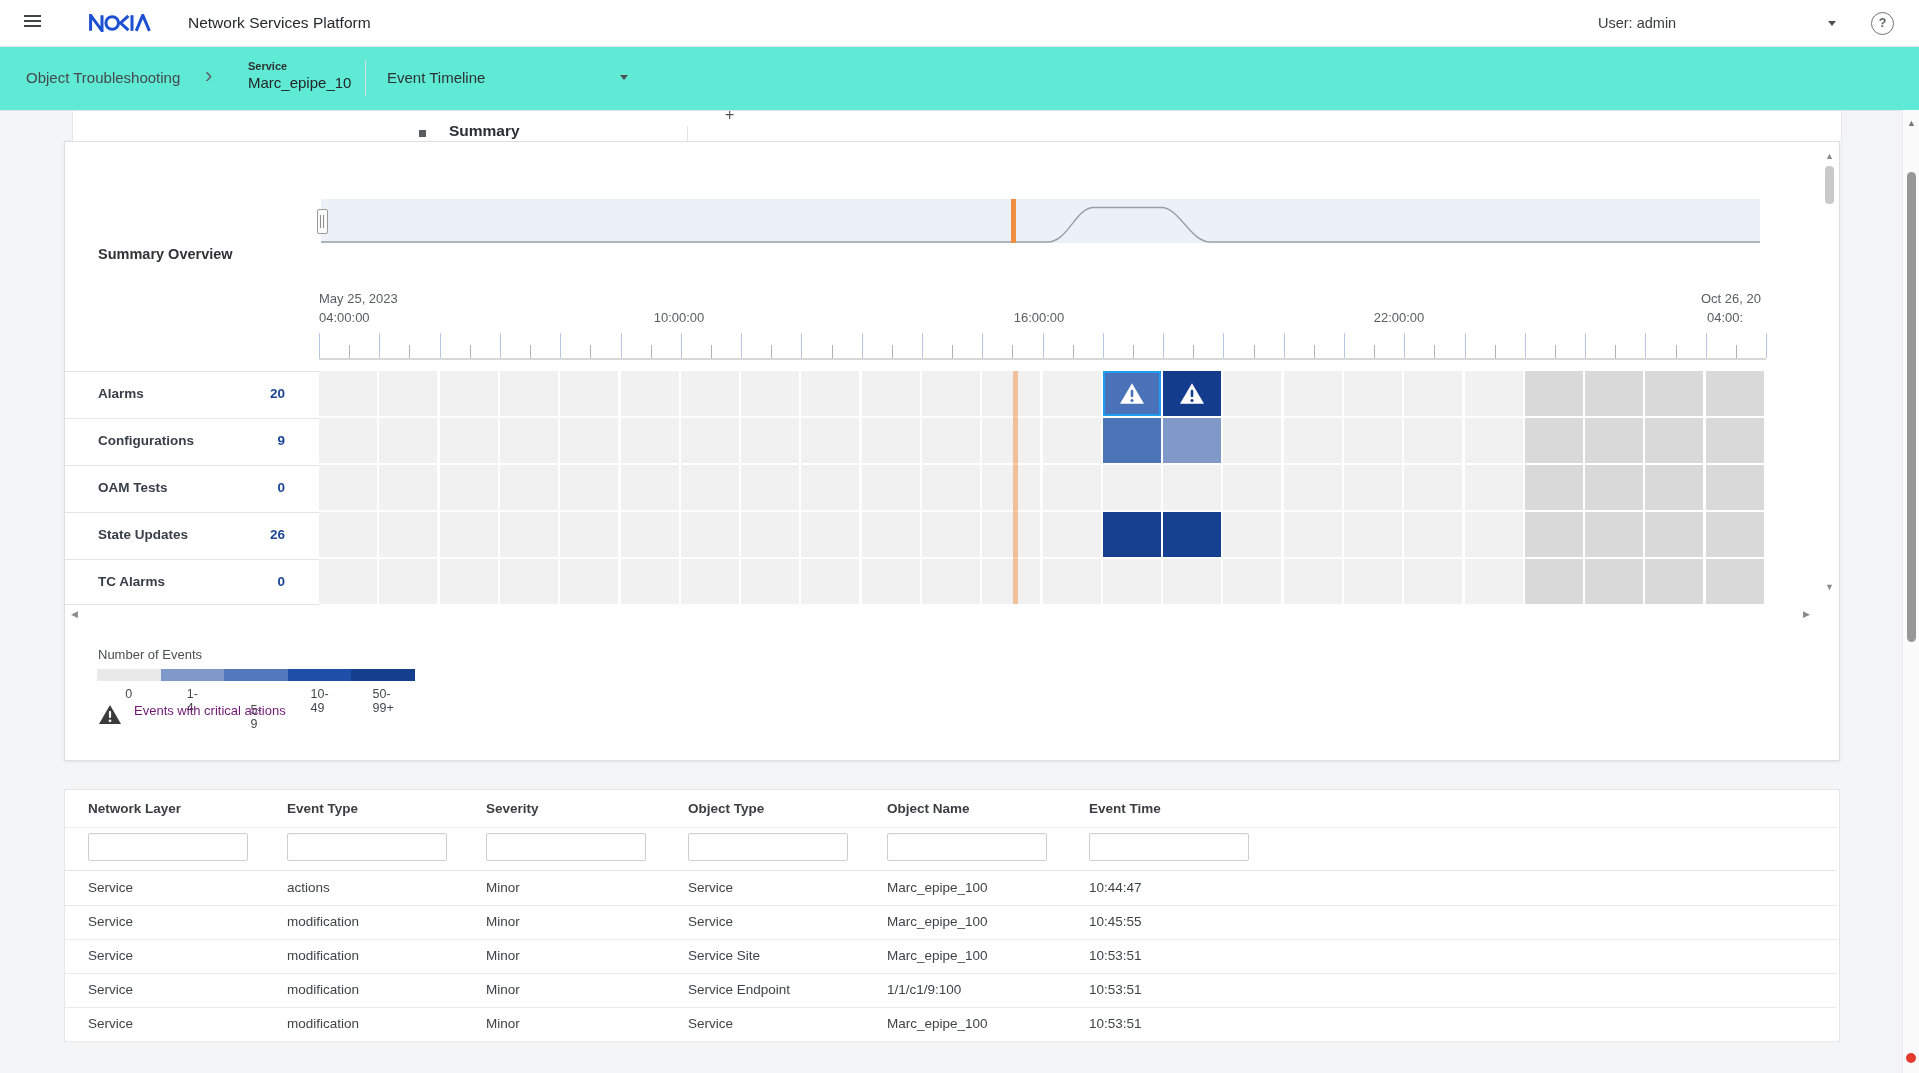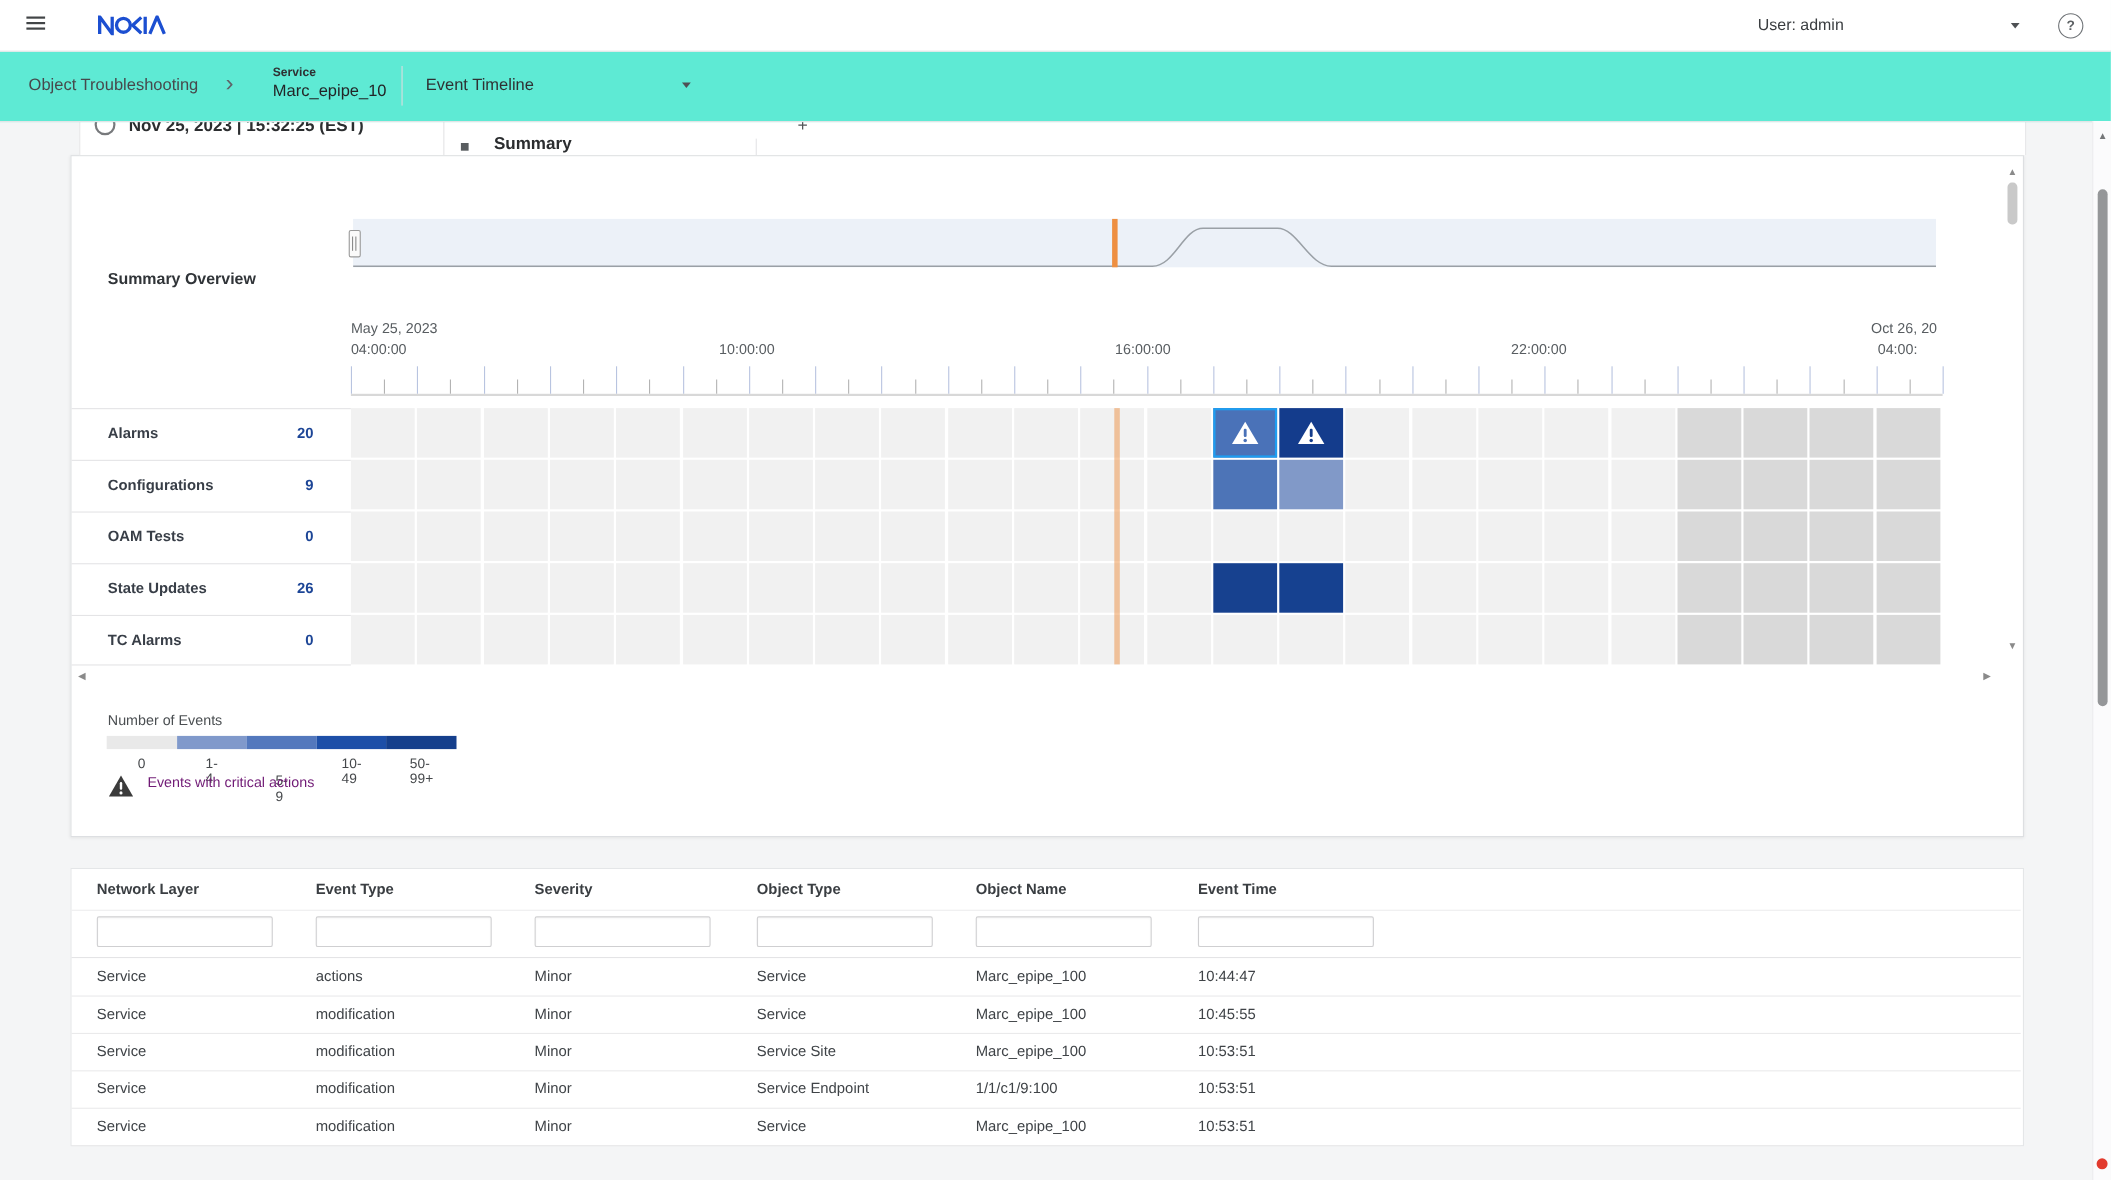--- a/index.html
+++ b/index.html
@@ -109,40 +109,37 @@
     <svg width="68" height="18" viewBox="0 0 104 30">
       <g stroke="#1c4fd1" stroke-width="5" fill="none">
         <polyline points="3,28 3,2 22,28 22,2"></polyline>
         <circle cx="39" cy="15" r="10.5"></circle>
         <polyline points="66,3 53,15 66,27"></polyline>
         <line x1="72" y1="2" x2="72" y2="28"></line>
         <polyline points="79,28 90,2 101,28"></polyline>
       </g>
     </svg>
   </div>
+  <div class="abs app-title">Network Services Platform</div>
   <div class="abs user-label">User: admin</div>
   <div class="abs caret user-caret"></div>
   <div class="abs help">?</div>
 </div>
 
 <div class="abs crumbbar">
   <div class="abs crumb-root">Object Troubleshooting</div>
   <div class="abs crumb-chevron">›</div>
   <div class="abs svc-type">Service</div>
   <div class="abs svc-name">Marc_epipe_10</div>
   <div class="abs crumb-divider"></div>
   <div class="abs view-select">Event Timeline</div>
   <div class="abs caret view-caret"></div>
 </div>
 
 <div class="abs cliprow">
-  <div class="abs clipcell1">
-    <div class="abs clock-icon"></div>
-    <div class="abs clip-text ts-text">Nov 25, 2023 | 15:32:25 (EST)</div>
-  </div>
   <div class="abs clipcell2">
     <div class="abs sq-icon"></div>
     <div class="abs clip-text sum-text">Summary</div>
   </div>
   <div class="abs plus-icon">+</div>
 </div>
 
 <div class="abs panel">
 
   <div class="abs overview-label">Summary Overview</div>

